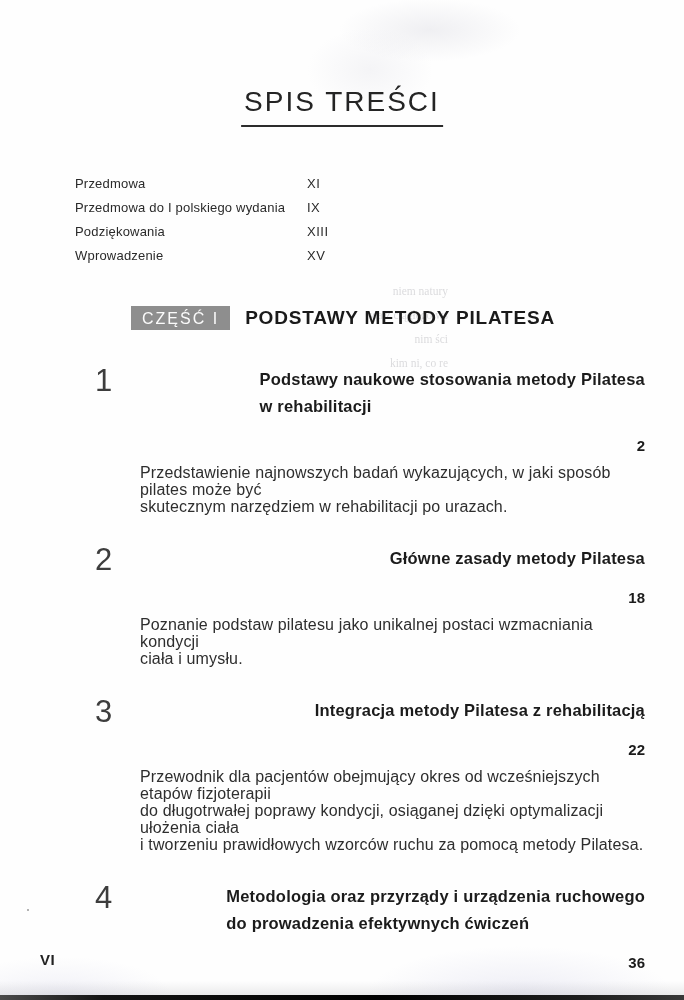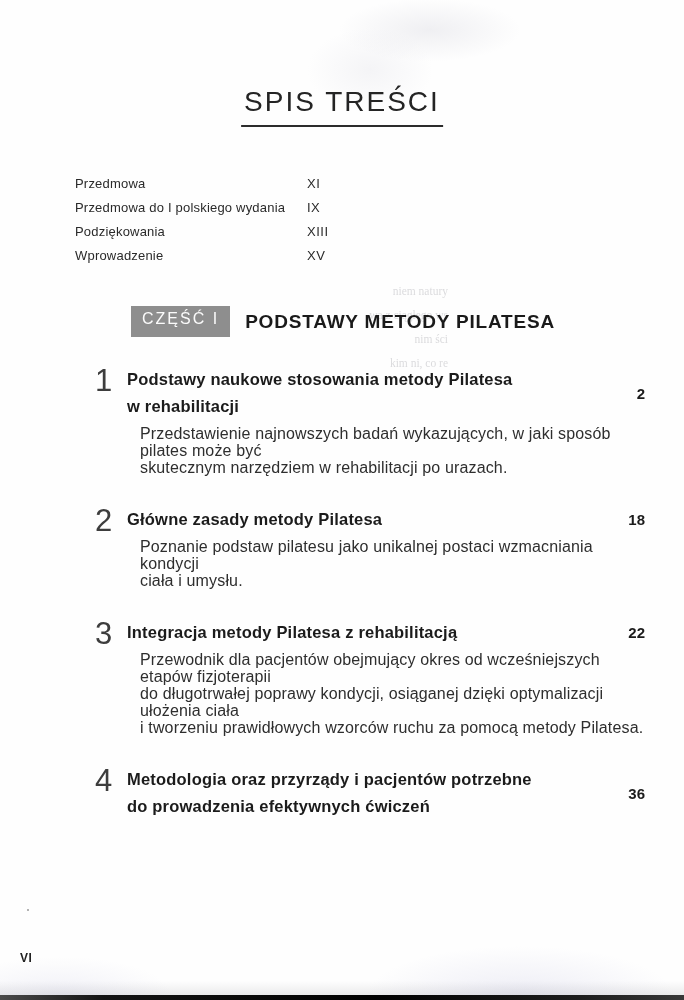--- a/index.html
+++ b/index.html
@@ -36,46 +36,46 @@
     position:absolute;top:279px;left:186px;width:262px;
     font-size:11.5px;line-height:24px;color:#8a8a92;
     opacity:0.30;filter:blur(0.6px);
     white-space:pre-line;text-align:right;
     font-family:"Liberation Serif","DejaVu Serif",serif;
     z-index:1;
   }
   
   .part-row{position:absolute;top:306px;left:131px;display:flex;align-items:center;gap:15px;z-index:2;}
   .part-badge{
-    height:31px;line-height:26px;padding:0 11px;
+    height:24px;line-height:26px;padding:0 11px;
     background:#8e8e8e;color:#fbfbfb;
     font-size:16px;font-weight:300;letter-spacing:2px;white-space:nowrap;
   }
   .part-title{font-size:19px;font-weight:700;letter-spacing:0.8px;color:#1a1a1a;white-space:nowrap;}
   
   .chapters{position:absolute;top:366px;left:95px;width:550px;}
   .chapter{display:flex;margin-bottom:30px;}
   .ch-num{
     width:32px;flex-shrink:0;
     font-size:31px;font-weight:200;line-height:30px;color:#3d3d3d;
   }
   .ch-body{flex:1;min-width:0;}
-  .ch-head{display:flex;justify-content:space-between;align-items:center;gap:20px;}
+  .ch-head{display:flex;justify-content:space-between;align-items:flex-end;gap:12px;flex-direction:column;}
   .ch-title{
     font-size:16.5px;font-weight:700;line-height:27px;
     color:#1b1b1b;letter-spacing:0.2px;white-space:pre-line;
   }
   .ch-page{flex-shrink:0;font-size:15px;font-weight:700;line-height:27px;color:#1b1b1b;}
   .ch-desc{
     margin:5px 0 0 13px;
     font-size:16px;font-weight:400;line-height:17px;
     color:#2e2e2e;letter-spacing:0.15px;white-space:pre-line;
   }
   
-  .folio{position:absolute;left:20px;top:951px;font-size:12px;font-weight:700;letter-spacing:0.5px;color:#222;}
+  .folio{position:absolute;left:40px;top:951px;font-size:15px;font-weight:700;letter-spacing:0.5px;color:#222;}
   .speck{position:absolute;left:27px;top:909px;width:2px;height:2px;background:#9a9a9a;border-radius:50%;}
   .scan-shadow{
     position:absolute;left:0;bottom:5px;width:100%;height:14px;
     background:linear-gradient(to bottom, rgba(0,0,0,0) 0%, rgba(60,60,70,0.10) 100%);
   }
   .scan-edge{
     position:absolute;left:0;bottom:0;width:100%;height:5px;
     background:linear-gradient(to right,#4a4a4a 0%,#141414 15%,#000 55%,#1d1d1d 85%,#383838 100%);
   }
 </style>
@@ -154,21 +154,21 @@
       <div class="ch-desc">Przewodnik dla pacjentów obejmujący okres od wcześniejszych etapów fizjoterapii
 do długotrwałej poprawy kondycji, osiąganej dzięki optymalizacji ułożenia ciała
 i tworzeniu prawidłowych wzorców ruchu za pomocą metody Pilatesa.</div>
     </div>
   </div>
 
   <div class="chapter">
     <div class="ch-num">4</div>
     <div class="ch-body">
       <div class="ch-head">
-        <div class="ch-title">Metodologia oraz przyrządy i pacjentów potrzebne
+        <div class="ch-title">Metodologia oraz przyrządy i urządzenia ruchowego
 do prowadzenia efektywnych ćwiczeń</div>
         <div class="ch-page">36</div>
       </div>
     </div>
   </div>
 </div>
 
   <div class="folio">VI</div>
   <div class="speck"></div>
   <div class="scan-shadow"></div>

